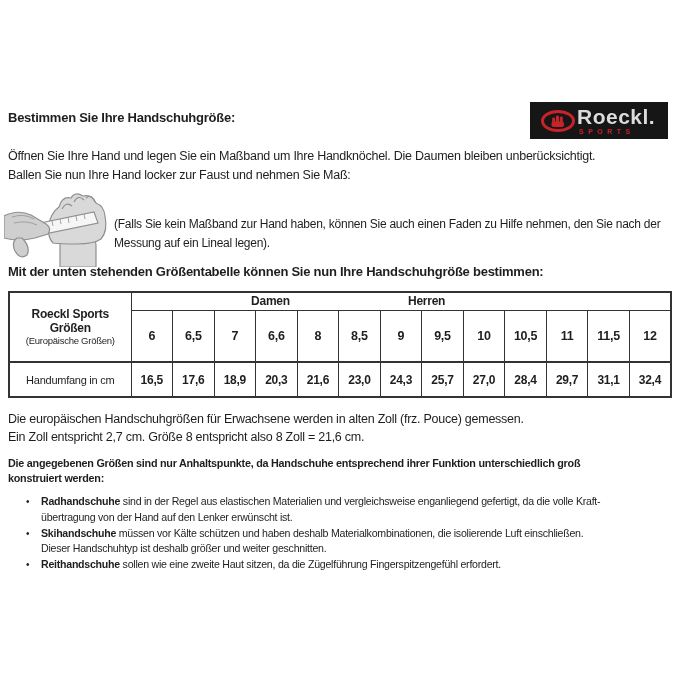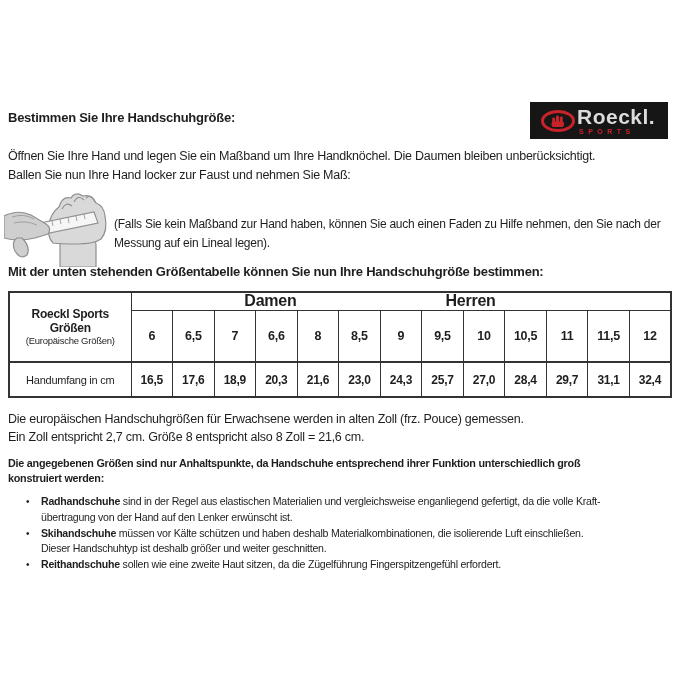--- a/index.html
+++ b/index.html
@@ -40,23 +40,23 @@
                         padding:0; overflow:hidden; }
   tr.group-row { height:18px; }
   tr.sizes-row { height:52px; }
   tr.circ-row  { height:35px; }
   tr.circ-row td { border-top:2px solid #333; }
   td.row-header { width:122px; }
   .row-header-title { font-size:12px; font-weight:bold; line-height:14px; }
   .row-header-sub { font-size:9.5px; line-height:12px; }
   td.group-cell { position:relative; }
   .group-label { position:absolute; top:50%; transform:translate(-50%,-50%);
-                 font-size:16px; font-weight:bold; }
+                 font-size:12px; font-weight:bold; }
   .group-damen { left:25.8%; }
-  .group-herren { left:54.8%;margin-left:44px; }
+  .group-herren { left:54.8%; }
   td.size-cell { font-size:12.5px; font-weight:bold; }
   td.circ-label { font-size:11px; }
   td.circ-cell { font-size:12px; font-weight:bold; }
 
   .zoll-note { left:8px; top:411px; width:664px; font-size:12.5px; line-height:17.5px; }
 
   .construction-note { left:8px; top:456px; width:664px; font-size:10.8px;
                        font-weight:bold; line-height:14.5px; }
 
   .bullets { left:24px; top:494px; width:650px; }

